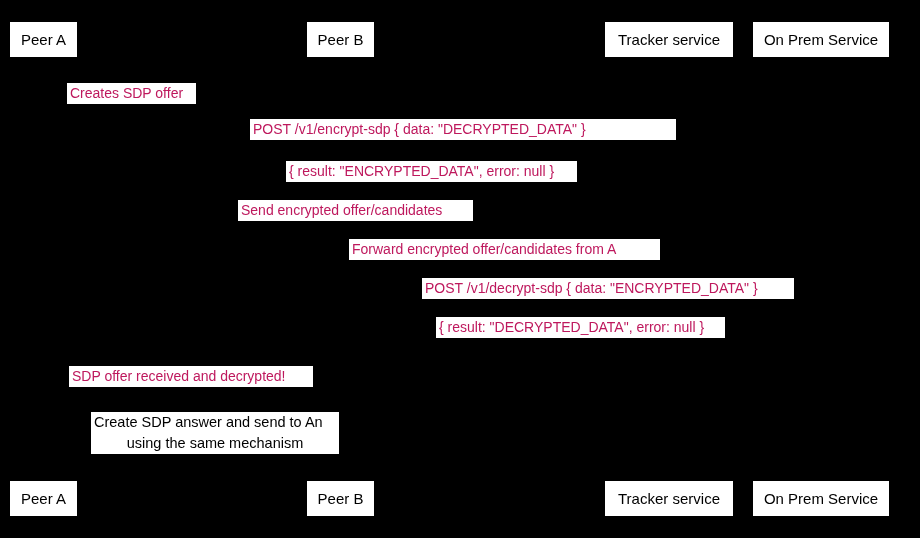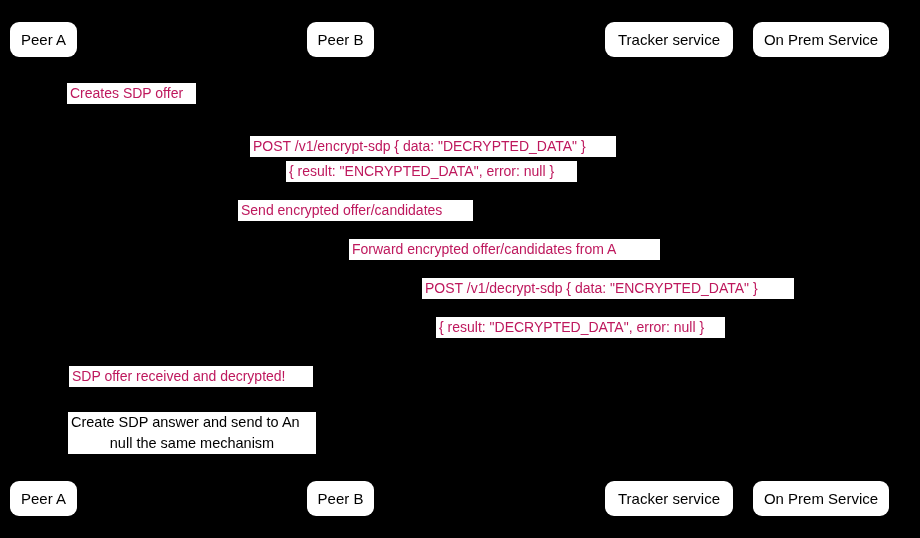--- a/index.html
+++ b/index.html
@@ -18,21 +18,20 @@
   .participant {
     position: absolute;
     background: #ffffff;
     color: #000000;
     font-size: 15px;
     line-height: 35px;
     height: 35px;
     text-align: center;
     white-space: nowrap;
     box-sizing: border-box;
-    border-radius: 9px;
   }
   .msg-label {
     position: absolute;
     background: #ffffff;
     color: #be185d;
     font-size: 14px;
     line-height: 21px;
     height: 21px;
     padding: 0 3px;
     white-space: nowrap;
@@ -42,20 +41,21 @@
   .note-block {
     position: absolute;
     background: #ffffff;
     color: #000000;
     font-size: 14.5px;
     line-height: 21px;
     text-align: center;
     padding: 0 3px;
     overflow: hidden;
     box-sizing: border-box;
+    margin-left: 23px;
   }
   .note-block .note-line {
     display: block;
     white-space: nowrap;
   }
   .note-block .note-line.clip {
     text-align: left;
   }
 </style>
 </head>
@@ -64,24 +64,24 @@
 <div id="canvas">
     <div class="participant" style="left: 10px; top: 22px; width: 67px; height: 35px;"><span>Peer A</span></div>
     <div class="participant" style="left: 307px; top: 22px; width: 67px; height: 35px;"><span>Peer B</span></div>
     <div class="participant" style="left: 605px; top: 22px; width: 128px; height: 35px;"><span>Tracker service</span></div>
     <div class="participant" style="left: 753px; top: 22px; width: 136px; height: 35px;"><span>On Prem Service</span></div>
     <div class="participant" style="left: 10px; top: 481px; width: 67px; height: 35px;"><span>Peer A</span></div>
     <div class="participant" style="left: 307px; top: 481px; width: 67px; height: 35px;"><span>Peer B</span></div>
     <div class="participant" style="left: 605px; top: 481px; width: 128px; height: 35px;"><span>Tracker service</span></div>
     <div class="participant" style="left: 753px; top: 481px; width: 136px; height: 35px;"><span>On Prem Service</span></div>
     <div class="msg-label" style="left: 67px; top: 83px; width: 129px;">Creates SDP offer</div>
-    <div class="msg-label" style="left: 250px; top: 136px; width: 366px;">POST /v1/encrypt-sdp { data: "DECRYPTED_DATA" }</div>
+    <div class="msg-label" style="left: 250px; top: 119px; width: 426px;">POST /v1/encrypt-sdp { data: "DECRYPTED_DATA" }</div>
     <div class="msg-label" style="left: 286px; top: 161px; width: 291px;">{ result: "ENCRYPTED_DATA", error: null }</div>
     <div class="msg-label" style="left: 238px; top: 200px; width: 235px;">Send encrypted offer/candidates</div>
     <div class="msg-label" style="left: 349px; top: 239px; width: 311px;">Forward encrypted offer/candidates from A</div>
     <div class="msg-label" style="left: 394px; top: 278px; width: 372px; margin-left: 28px;">POST /v1/decrypt-sdp { data: "ENCRYPTED_DATA" }</div>
     <div class="msg-label" style="left: 436px; top: 317px; width: 289px;">{ result: "DECRYPTED_DATA", error: null }</div>
     <div class="msg-label" style="left: 69px; top: 366px; width: 244px;">SDP offer received and decrypted!</div>
     <div class="note-block" style="left: 68px; top: 412px; width: 248px; height: 42px;">
       <span class="note-line clip">Create SDP answer and send to An</span>
-      <span class="note-line">null the same mechanism</span>
+      <span class="note-line">using the same mechanism</span>
     </div>
   </div>
 
 </body></html>

